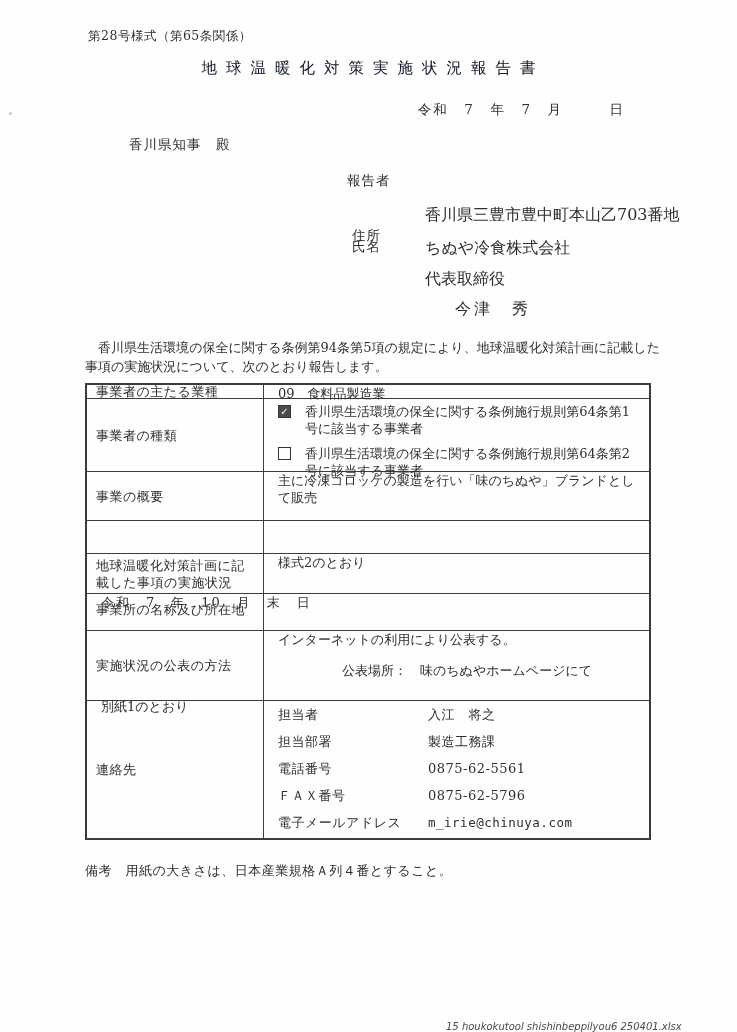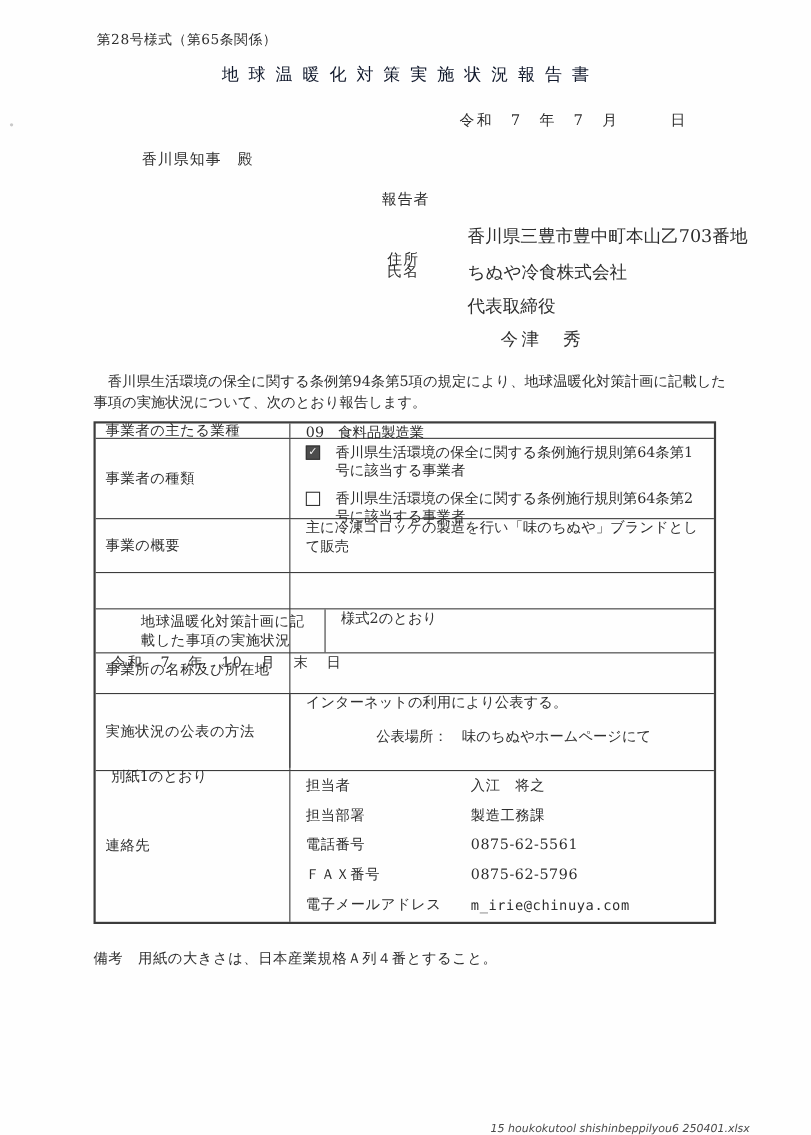--- a/index.html
+++ b/index.html
@@ -55,21 +55,21 @@
     letter-spacing:0.5px;
   }
   .tvalue {
     flex:1 1 auto;
     box-sizing:border-box;
     padding:0 8px 0 14px;
     display:flex; flex-direction:column; justify-content:flex-start;
     font-size:13px; line-height:17px;
   }
   .h30 { height:14px; } .h73 { height:73px; } .h49 { height:49px; }
-  .h33 { height:33px;flex-direction:column; } .h40 { height:40px;padding-left:32px; } .h37 { height:37px; }
+  .h33 { height:33px;flex-direction:column; } .h40 { height:40px; } .h37 { height:37px; }
   .h70 { height:70px; } .h137 { height:137px; }
   .option { display:flex; align-items:flex-start; margin:4px 0; }
   .cbx {
     width:11px; height:11px; flex:0 0 11px;
     border:1.4px solid #333; box-sizing:content-box;
     margin:2px 14px 0 6px;
     display:flex; align-items:center; justify-content:center;
     font-size:10px; line-height:10px;
   }
   .cbx.checked { background:#4c4c4c; color:#f5f5f5; }

